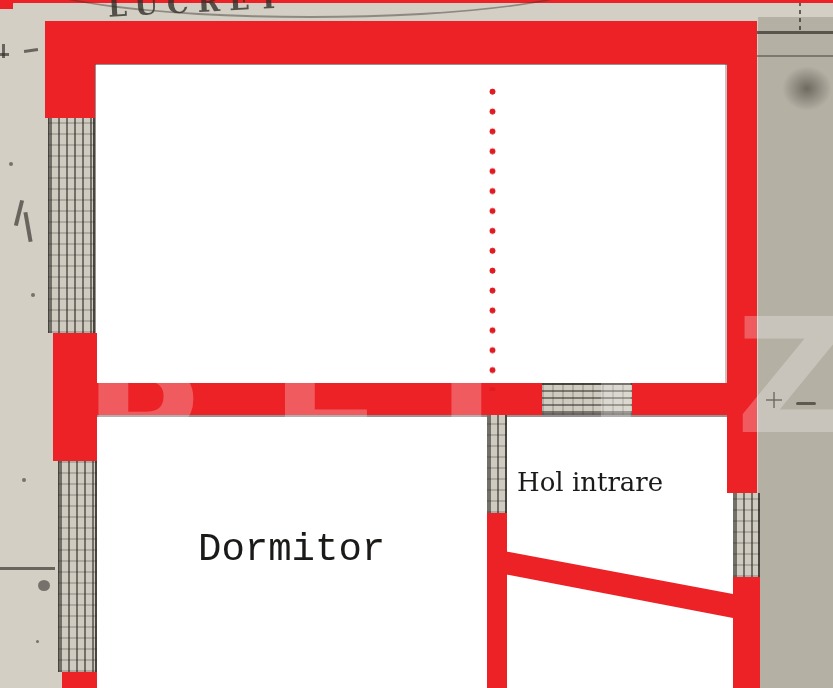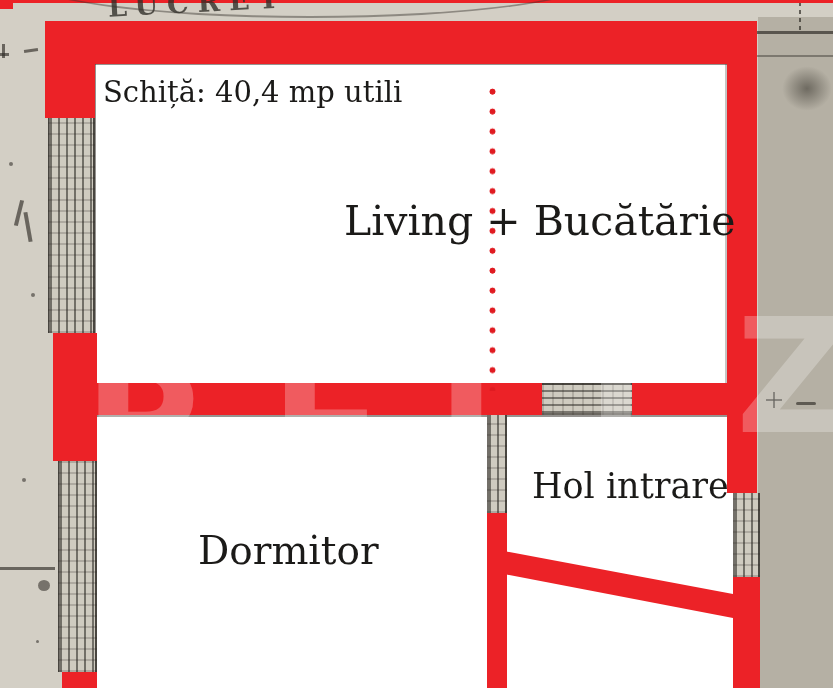--- a/index.html
+++ b/index.html
@@ -119,18 +119,16 @@
   <div class="wall" style="left:733px;top:577px;width:27px;height:111px;"></div>
 
   <svg class="abs" width="833" height="688" viewBox="0 0 833 688" style="left:0;top:0;pointer-events:none;">
     <polygon points="504,551 733,594 733,618 504,574" fill="#ec2227"></polygon>
   </svg>
 
   <div id="dotted-divider"></div>
 
   <div id="watermark">BLITZ</div>
 
-  <div class="room-label" style="left:103px;top:78px;font-size:29px;">Schiță: 40,4 mp utili</div>
-  <div class="room-label" style="left:344px;top:201px;font-size:41px;">Living + Bucătărie</div>
-  <div class="room-label" style="left:198px;top:531px;font-size:39px;">Dormitor</div>
-  <div class="room-label" style="left:532px;top:469px;font-size:35px;">Hol intrare</div>
+  <div class="room-label" style="left:198px;top:531px;font-size:39px;font-family:Liberation Mono, monospace;">Dormitor</div>
+  <div class="room-label" style="left:517px;top:469px;font-size:26px;">Hol intrare</div>
 
 </div>
 
 </body></html>

